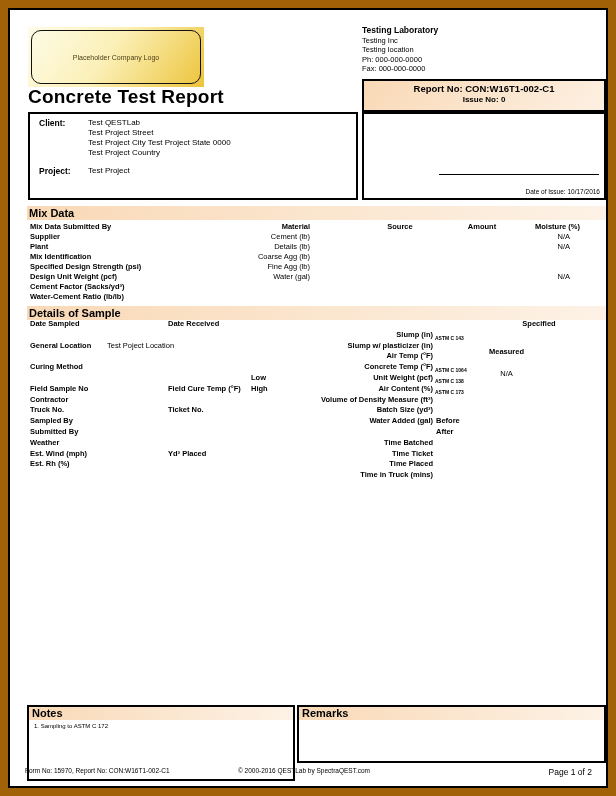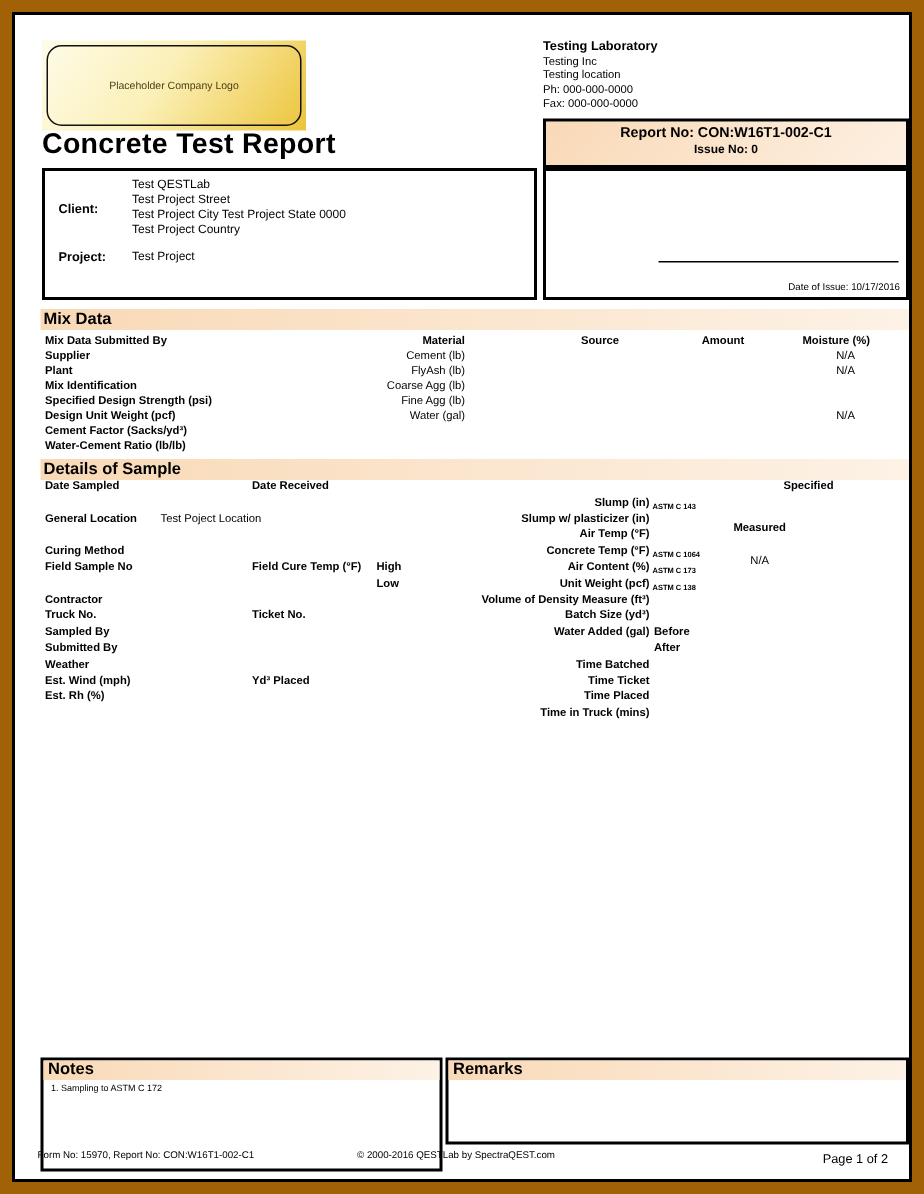--- a/index.html
+++ b/index.html
@@ -20,21 +20,21 @@
   .title { left:18px; top:76px; font-size:19px; font-weight:bold; letter-spacing:0.2px; }
 
   .report-box { left:352px; top:69px; width:244px; height:33px; border:2px solid #000;
                 background:linear-gradient(135deg,#f9d9b6 0%,#fdf0e2 100%);
                 text-align:center; padding:2px 4px; }
   .report-box div { position:static; font-weight:bold; }
   .report-no { font-size:9.5px; line-height:12px; }
   .issue-no  { font-size:8px;  line-height:10px; }
 
   .client-box { left:18px; top:102px; width:330px; height:88px; border:2px solid #000; }
-  .client-label { left:9px; top:4px; font-size:8.5px; font-weight:bold;margin-top:16px; }
+  .client-label { left:9px; top:4px; font-size:8.5px; font-weight:bold; }
   .client-lines { left:58px; top:4px; width:260px; }
   .client-lines div { position:static; font-size:8px; line-height:10px; }
   .project-label { left:9px; top:52px; font-size:8.5px; font-weight:bold; }
   .project-value { left:58px; top:52px; font-size:8px; }
 
   .sig-box { left:352px; top:102px; width:244px; height:88px; border:2px solid #000; }
   .sig-line { left:75px; top:60px; width:160px; height:0; border-top:1.5px solid #000; }
   .date-issue { right:4px; bottom:3px; font-size:6.5px; }
 
   
@@ -138,21 +138,21 @@
         <span class="m-amt hd">Amount</span>
         <span class="m-moist hd">Moisture (%)</span>
       </div>
       <div class="mix-row">
         <span class="m-left">Supplier</span>
         <span class="m-mat">Cement (lb)</span>
         <span class="m-moist-val">N/A</span>
       </div>
       <div class="mix-row">
         <span class="m-left">Plant</span>
-        <span class="m-mat">FlyAsh (lb)</span>
+        <span class="m-mat">Details (lb)</span>
         <span class="m-moist-val">N/A</span>
       </div>
       <div class="mix-row">
         <span class="m-left">Mix Identification</span>
         <span class="m-mat">Coarse Agg (lb)</span>
       </div>
       <div class="mix-row">
         <span class="m-left">Specified Design Strength (psi)</span>
         <span class="m-mat">Fine Agg (lb)</span>
       </div>
@@ -188,34 +188,34 @@
         <span class="r">Slump w/ plasticizer (in)</span>
         <span class="meas">N/A</span>
       </div>
       <div class="det-row">
         <span class="r">Air Temp (°F)</span>
       </div>
       <div class="det-row">
         <span class="c1">Curing Method</span>
         <span class="r">Concrete Temp (°F)</span>
         <span class="astm">ASTM C 1064</span>
+      </div>
+      <div class="det-row">
+        <span class="q2">Low</span>
+        <span class="r">Unit Weight (pcf)</span>
+        <span class="astm">ASTM C 138</span>
       </div>
       <div class="det-row">
         <span class="c1">Field Sample No</span>
         <span class="c2">Field Cure Temp (°F)</span>
         <span class="q2">High</span>
         <span class="r">Air Content (%)</span>
         <span class="astm">ASTM C 173</span>
       </div>
       <div class="det-row">
-        <span class="q2">Low</span>
-        <span class="r">Unit Weight (pcf)</span>
-        <span class="astm">ASTM C 138</span>
-      </div>
-      <div class="det-row">
         <span class="c1">Contractor</span>
         <span class="r">Volume of Density Measure (ft³)</span>
       </div>
       <div class="det-row">
         <span class="c1">Truck No.</span>
         <span class="c2">Ticket No.</span>
         <span class="r">Batch Size (yd³)</span>
       </div>
       <div class="det-row">
         <span class="c1">Sampled By</span>

